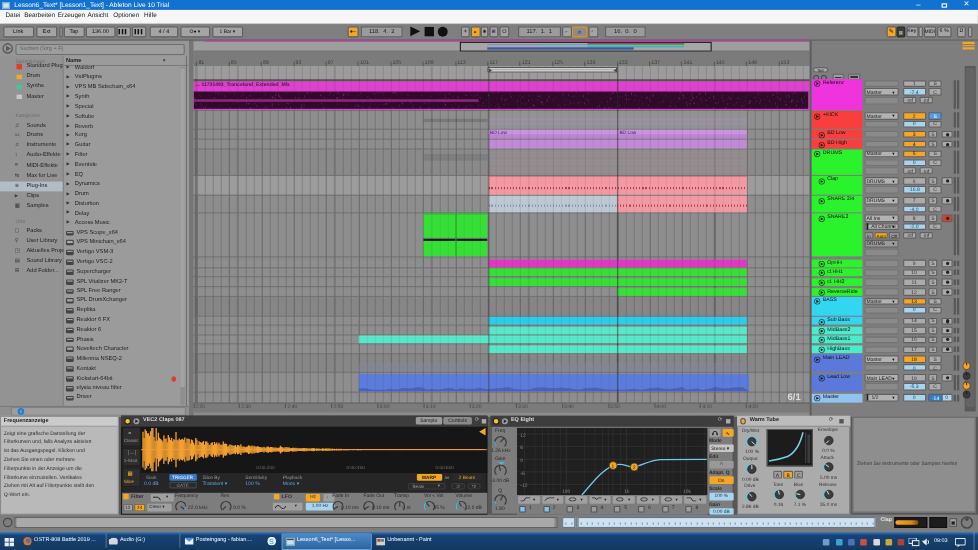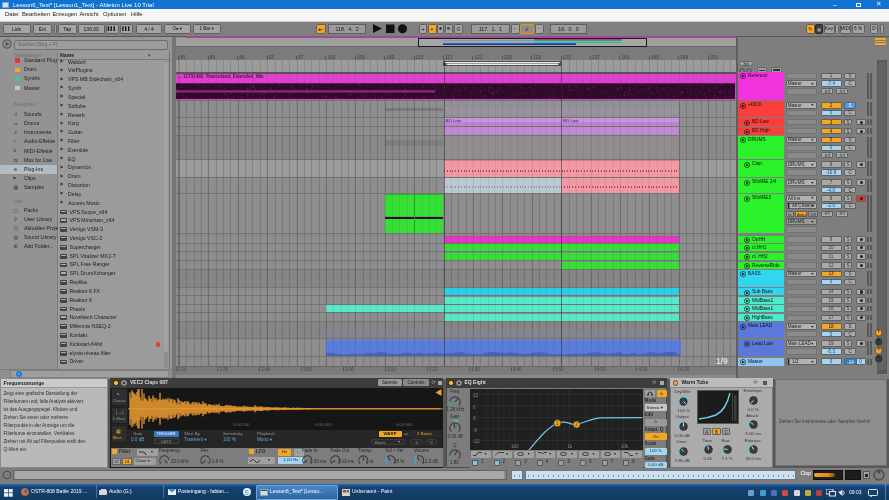--- a/index.html
+++ b/index.html
@@ -994,21 +994,21 @@
 <div class="a " style="left:510.7px;top:367px;width:1px;height:3.5px;background:#555;"></div>
 <div class="a " style="left:512.7px;top:368px;font-size:4.6px;color:#444;white-space:nowrap;">3:40</div>
 <div class="a " style="left:552.5999999999999px;top:367px;width:1px;height:3.5px;background:#555;"></div>
 <div class="a " style="left:554.5999999999999px;top:368px;font-size:4.6px;color:#444;white-space:nowrap;">3:50</div>
 <div class="a " style="left:594.5px;top:367px;width:1px;height:3.5px;background:#555;"></div>
 <div class="a " style="left:596.5px;top:368px;font-size:4.6px;color:#444;white-space:nowrap;">4:00</div>
 <div class="a " style="left:636.4px;top:367px;width:1px;height:3.5px;background:#555;"></div>
 <div class="a " style="left:638.4px;top:368px;font-size:4.6px;color:#444;white-space:nowrap;">4:10</div>
 <div class="a " style="left:678.3px;top:367px;width:1px;height:3.5px;background:#555;"></div>
 <div class="a " style="left:680.3px;top:368px;font-size:4.6px;color:#444;white-space:nowrap;">4:20</div>
-<div class="a " style="left:716px;top:356.5px;font-size:8.5px;color:#dcdcdc;white-space:nowrap;font-weight:bold;">1/9</div>
+<div class="a " style="left:716px;top:356.5px;font-size:8.5px;color:#dcdcdc;white-space:nowrap;font-weight:bold;">6/1</div>
 <div class="a " style="left:735.5px;top:36.5px;width:2px;height:342px;background:#5f5f5f;"></div>
 <div class="a" style="left:737.5px;top:36.5px;width:151.5px;height:342px;background:#7e7e7e;"></div>
 <div class="a" style="left:875px;top:38.0px;width:11px;height:1.5px;background:#f5a623;"></div>
 <div class="a" style="left:875px;top:40.6px;width:11px;height:1.5px;background:#f5a623;"></div>
 <div class="a" style="left:875px;top:43.2px;width:11px;height:1.5px;background:#f5a623;"></div>
 <div class="a" style="left:739px;top:60.8px;width:14px;height:5.2px;background:#a6a6a6;border:1px solid #666;border-radius:2.5px;font-size:3.8px;color:#222;text-align:center;padding-top:0.8px;">Set</div>
 <svg class="a" style="left:738.5px;top:67.6px;" width="6" height="6">
       <circle cx="3" cy="3" r="2.3" fill="none" stroke="#4a4a4a" stroke-width="1"></circle>
     </svg>
 <svg class="a" style="left:745.5px;top:67.6px;" width="6" height="6">

